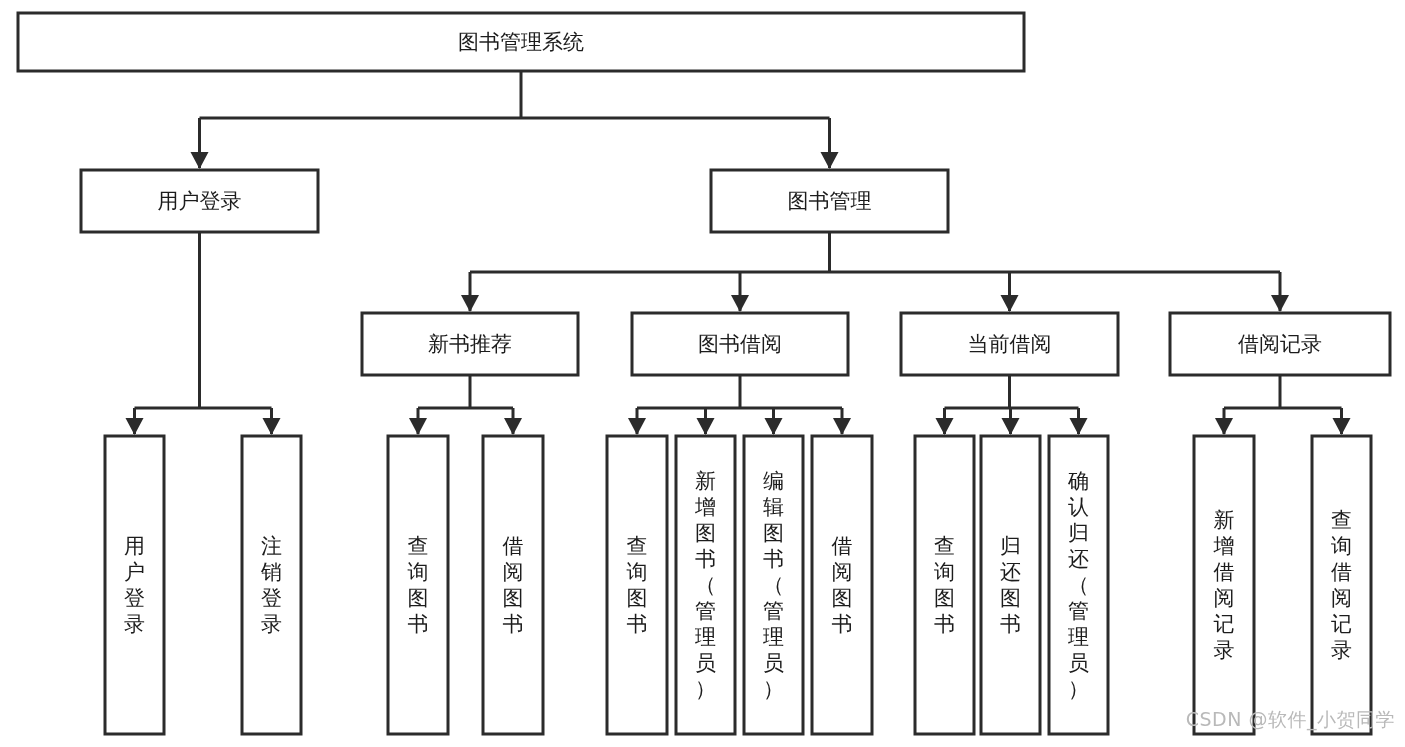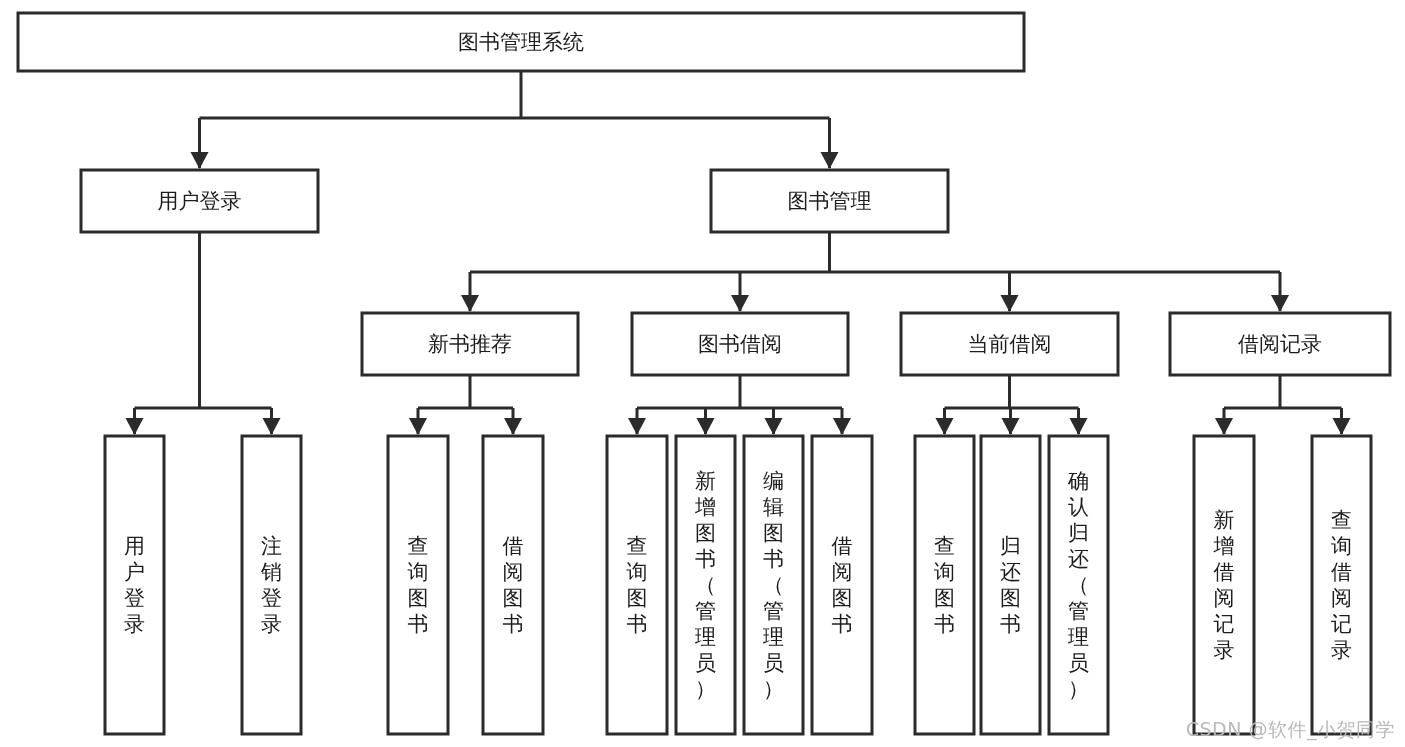--- a/index.html
+++ b/index.html
@@ -50,21 +50,21 @@
     fill: none;
     stroke-linecap: butt;
   }
   .arrow-head {
     fill: #2b2b2b;
     stroke: none;
   }
   .watermark {
     position: absolute;
     right: 10px;
-    bottom: 4px;
+    bottom: 14px;
     font-family: "DejaVu Sans", "Liberation Sans", sans-serif;
     font-size: 19px;
     color: #b9b9b9;
     white-space: nowrap;
     user-select: none;
     letter-spacing: 0.5px;
   }
 </style>
 </head>
 <body>

